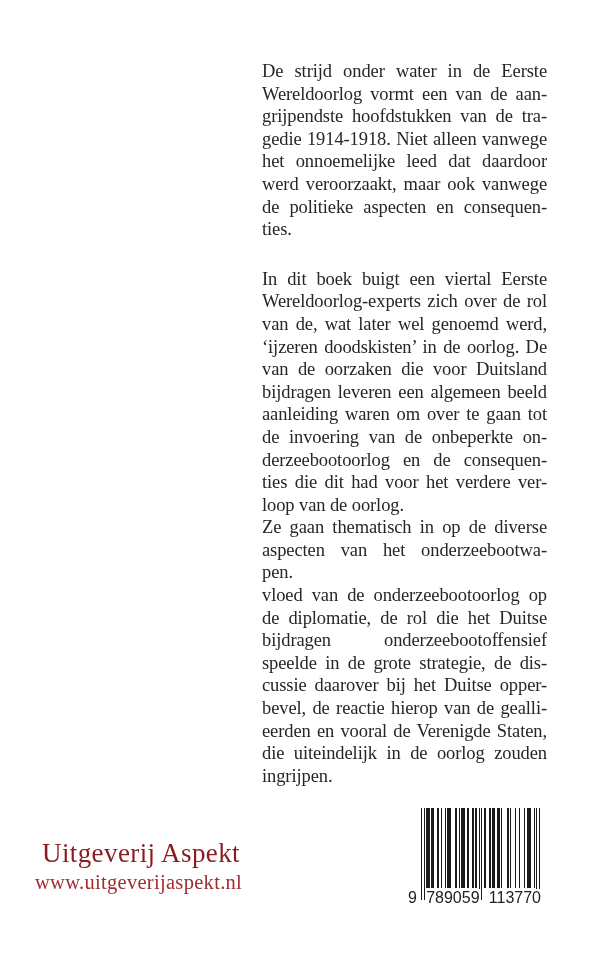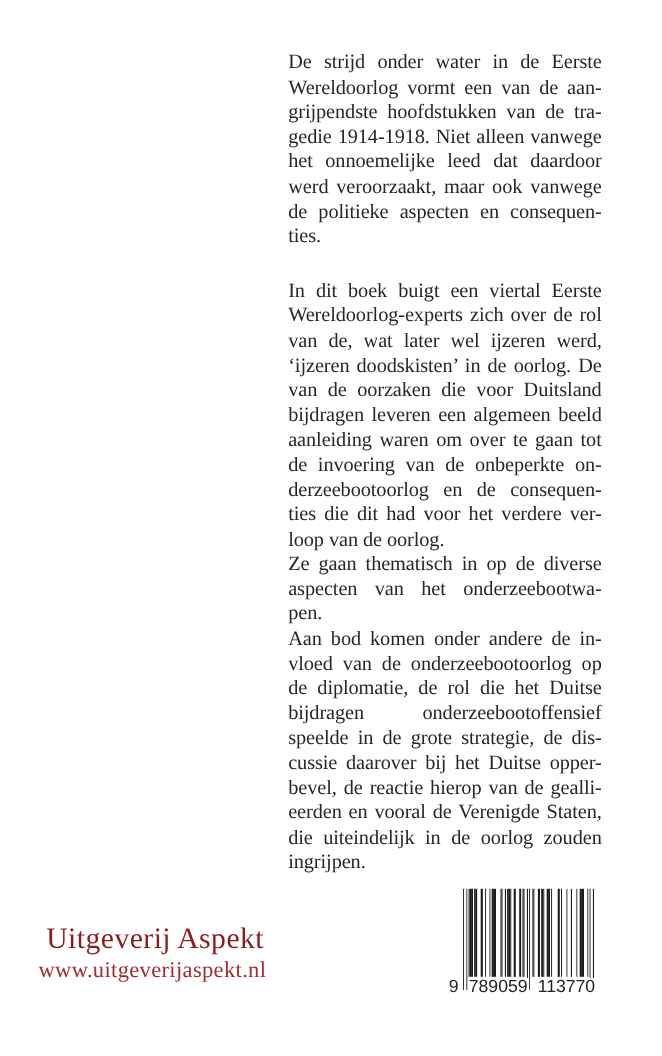--- a/index.html
+++ b/index.html
@@ -9,21 +9,21 @@
     height: 960px;
     background: #ffffff;
     overflow: hidden;
     font-family: "Liberation Serif", "DejaVu Serif", serif;
   }
 
   
   .body-text {
     position: absolute;
     left: 262px;
-    top: 46px;
+    top: 60px;
     width: 285px;
     color: #262626;
     font-size: 18.5px;
     line-height: 22.6px;
     letter-spacing: -0.1px;
   }
   .para { margin: 0; }
   .para.gap-after { margin-bottom: 27px; }
   .line {
     height: 22.6px;
@@ -93,37 +93,36 @@
         <div class="line">grijpendste hoofdstukken van de tra-</div>
         <div class="line">gedie 1914-1918. Niet alleen vanwege</div>
         <div class="line">het onnoemelijke leed dat daardoor</div>
         <div class="line">werd veroorzaakt, maar ook vanwege</div>
         <div class="line">de politieke aspecten en consequen-</div>
         <div class="line para-last">ties.</div>
       </div>
       <div class="para">
         <div class="line">In dit boek buigt een viertal Eerste</div>
         <div class="line">Wereldoorlog-experts zich over de rol</div>
-        <div class="line">van de, wat later wel ijzeren werd,</div>
+        <div class="line">van de, wat later wel genoemd werd,</div>
         <div class="line">‘ijzeren doodskisten’ in de oorlog. De</div>
         <div class="line">van de oorzaken die voor Duitsland</div>
         <div class="line">bijdragen leveren een algemeen beeld</div>
         <div class="line">aanleiding waren om over te gaan tot</div>
         <div class="line">de invoering van de onbeperkte on-</div>
         <div class="line">derzeebootoorlog en de consequen-</div>
         <div class="line">ties die dit had voor het verdere ver-</div>
         <div class="line para-last">loop van de oorlog.</div>
       </div>
       <div class="para">
         <div class="line">Ze gaan thematisch in op de diverse</div>
         <div class="line">aspecten van het onderzeebootwa-</div>
         <div class="line para-last">pen.</div>
       </div>
       <div class="para">
-        <div class="line">Aan bod komen onder andere de in-</div>
         <div class="line">vloed van de onderzeebootoorlog op</div>
         <div class="line">de diplomatie, de rol die het Duitse</div>
         <div class="line">bijdragen onderzeebootoffensief</div>
         <div class="line">speelde in de grote strategie, de dis-</div>
         <div class="line">cussie daarover bij het Duitse opper-</div>
         <div class="line">bevel, de reactie hierop van de gealli-</div>
         <div class="line">eerden en vooral de Verenigde Staten,</div>
         <div class="line">die uiteindelijk in de oorlog zouden</div>
         <div class="line para-last">ingrijpen.</div>
       </div>

